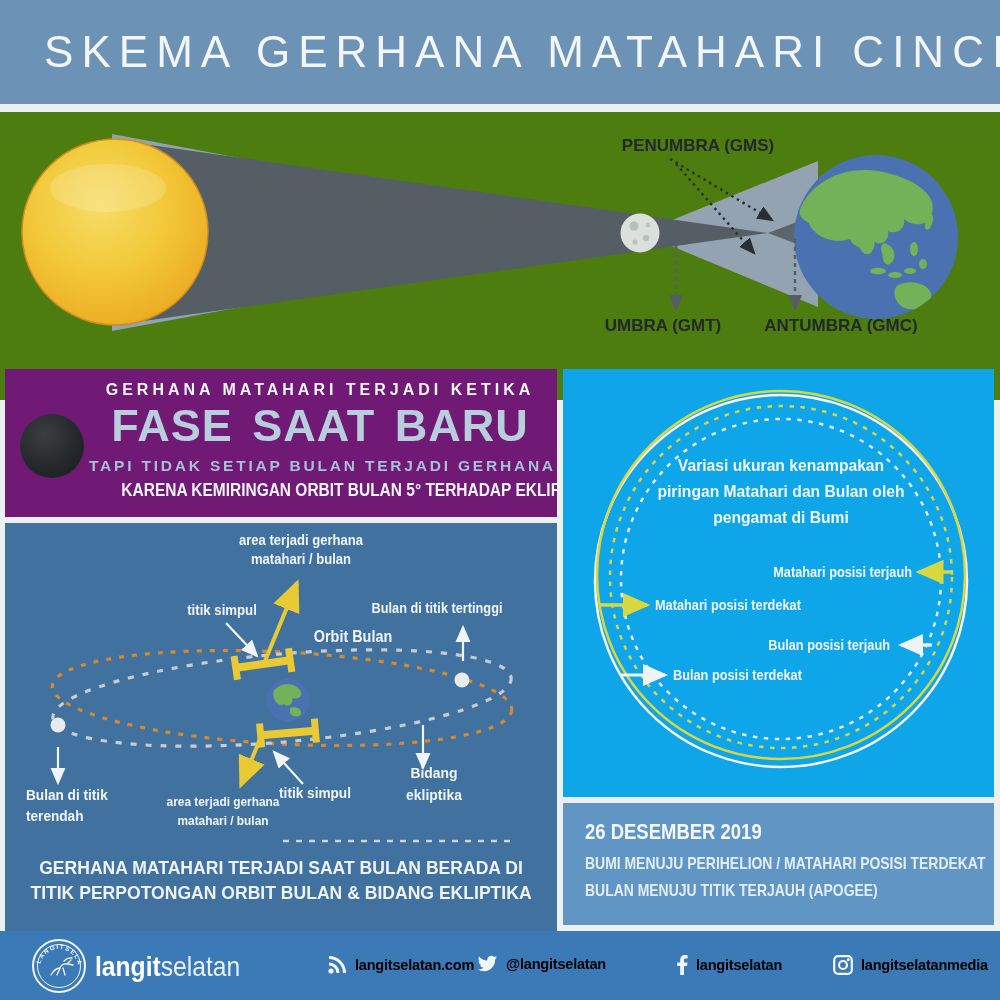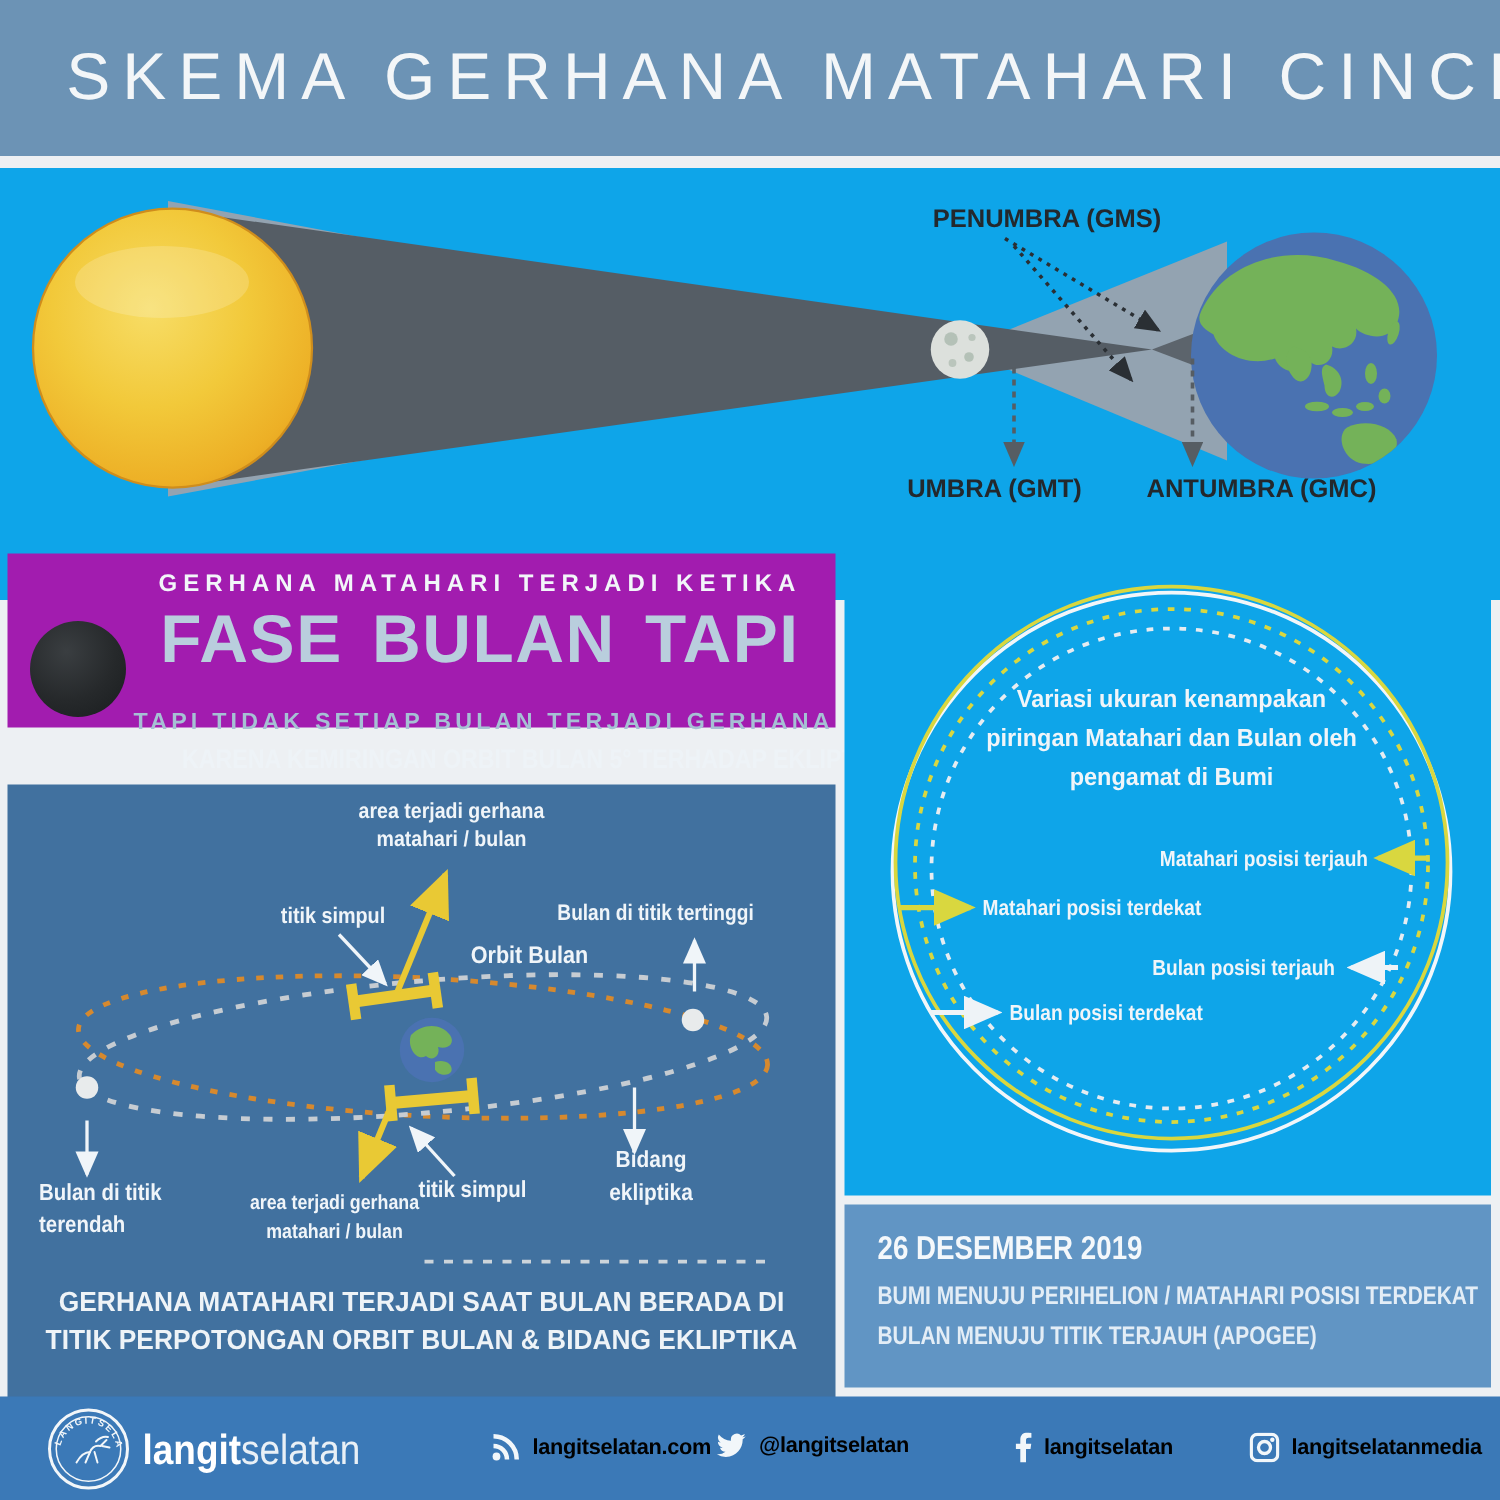--- a/index.html
+++ b/index.html
@@ -5,38 +5,38 @@
   html,body{margin:0;padding:0;}
   body{width:1000px;height:1000px;position:relative;overflow:hidden;
        background:#edf0f3;font-family:"Liberation Sans",sans-serif;}
   .abs{position:absolute;}
   
   .header{left:0;top:0;width:1000px;height:104px;background:#6c93b5;
           display:flex;align-items:center;justify-content:center;}
   .header .title{color:#f3f6f8;font-size:44px;font-weight:400;letter-spacing:8px;
                  padding-left:96px;white-space:nowrap;}
   
-  .band{left:0;top:112px;width:1000px;height:288px;background:#0ea5e9;}
+  .band{left:0;top:112px;width:1000px;height:288px;background:#4d7c0f;}
   .band svg,.orbit svg,.size svg{display:block;}
   
-  .fase{left:5px;top:369px;width:552px;height:116px;background:#a21caf;}
+  .fase{left:5px;top:369px;width:552px;height:148px;background:#701a75;}
   .orbit{left:5px;top:523px;width:552px;height:496px;background:#41719f;}
   .size{left:563px;top:369px;width:431px;height:428px;background:#0ea5e9;}
   .date{left:563px;top:803px;width:431px;height:122px;background:#6195c4;
         box-sizing:border-box;padding:16px 24px 0 22px;}
   .footer{left:0;top:931px;width:1000px;height:69px;background:#3b79b7;}
   
   .fase .moon{left:15px;top:45px;width:64px;height:64px;border-radius:50%;
       background:radial-gradient(circle at 38% 32%,#3a3e41 0%,#26292b 55%,#191c1e 100%);}
   .fase .txt{left:84px;top:12px;width:462px;text-align:center;color:#f2f6f9;}
   .fase .l1{font-size:16px;font-weight:700;letter-spacing:4px;white-space:nowrap;}
   .fase .l2{font-size:45px;font-weight:700;letter-spacing:1px;word-spacing:6px;
             color:#b9cedd;margin-top:1px;white-space:nowrap;}
   .fase .l3{font-size:15.5px;font-weight:700;letter-spacing:2.8px;color:#a6c0d4;
-            margin-top:21px;white-space:nowrap;}
+            margin-top:5px;white-space:nowrap;}
   .fase .l4{font-size:18px;font-weight:700;color:#eef3f7;margin-top:5px;
             transform:scaleX(.86);transform-origin:50% 50%;white-space:nowrap;}
   
   .date .d1{color:#f4f8fb;font-size:22px;font-weight:700;transform:scaleX(.84);
             transform-origin:0 50%;white-space:nowrap;}
   .date .dl{color:#e3edf6;font-size:17px;font-weight:700;transform:scaleX(.82);
             transform-origin:0 50%;white-space:nowrap;margin-top:9px;}
   .date .dl + .dl{margin-top:7px;}
   
   .footer .logo{left:31px;top:7px;}
@@ -121,21 +121,21 @@
 
   <text x="841" y="219" text-anchor="middle" font-size="17" font-weight="700" fill="#23282d">ANTUMBRA (GMC)</text>
   <line x1="795" y1="127" x2="795" y2="197" stroke="#565d63" stroke-width="2.4" stroke-dasharray="4 4" marker-end="url(#mGray)"></line>
 </svg>
 </section>
 
 <section class="abs fase">
   <div class="abs moon"></div>
   <div class="abs txt">
     <div class="l1">GERHANA MATAHARI TERJADI KETIKA</div>
-    <div class="l2">FASE BULAN TAPI</div>
+    <div class="l2">FASE SAAT BARU</div>
     <div class="l3">TAPI TIDAK SETIAP BULAN TERJADI GERHANA</div>
     <div class="l4">KARENA KEMIRINGAN ORBIT BULAN 5° TERHADAP EKLIPTIKA</div>
   </div>
 </section>
 
 <section class="abs orbit">
 <svg width="552" height="403" viewBox="0 0 552 403">
   <defs>
     <marker id="mWhite" markerWidth="8" markerHeight="7" refX="7" refY="3.5" orient="auto">
       <path d="M0 0 L8 3.5 L0 7 Z" fill="#f0f5f9"></path>

